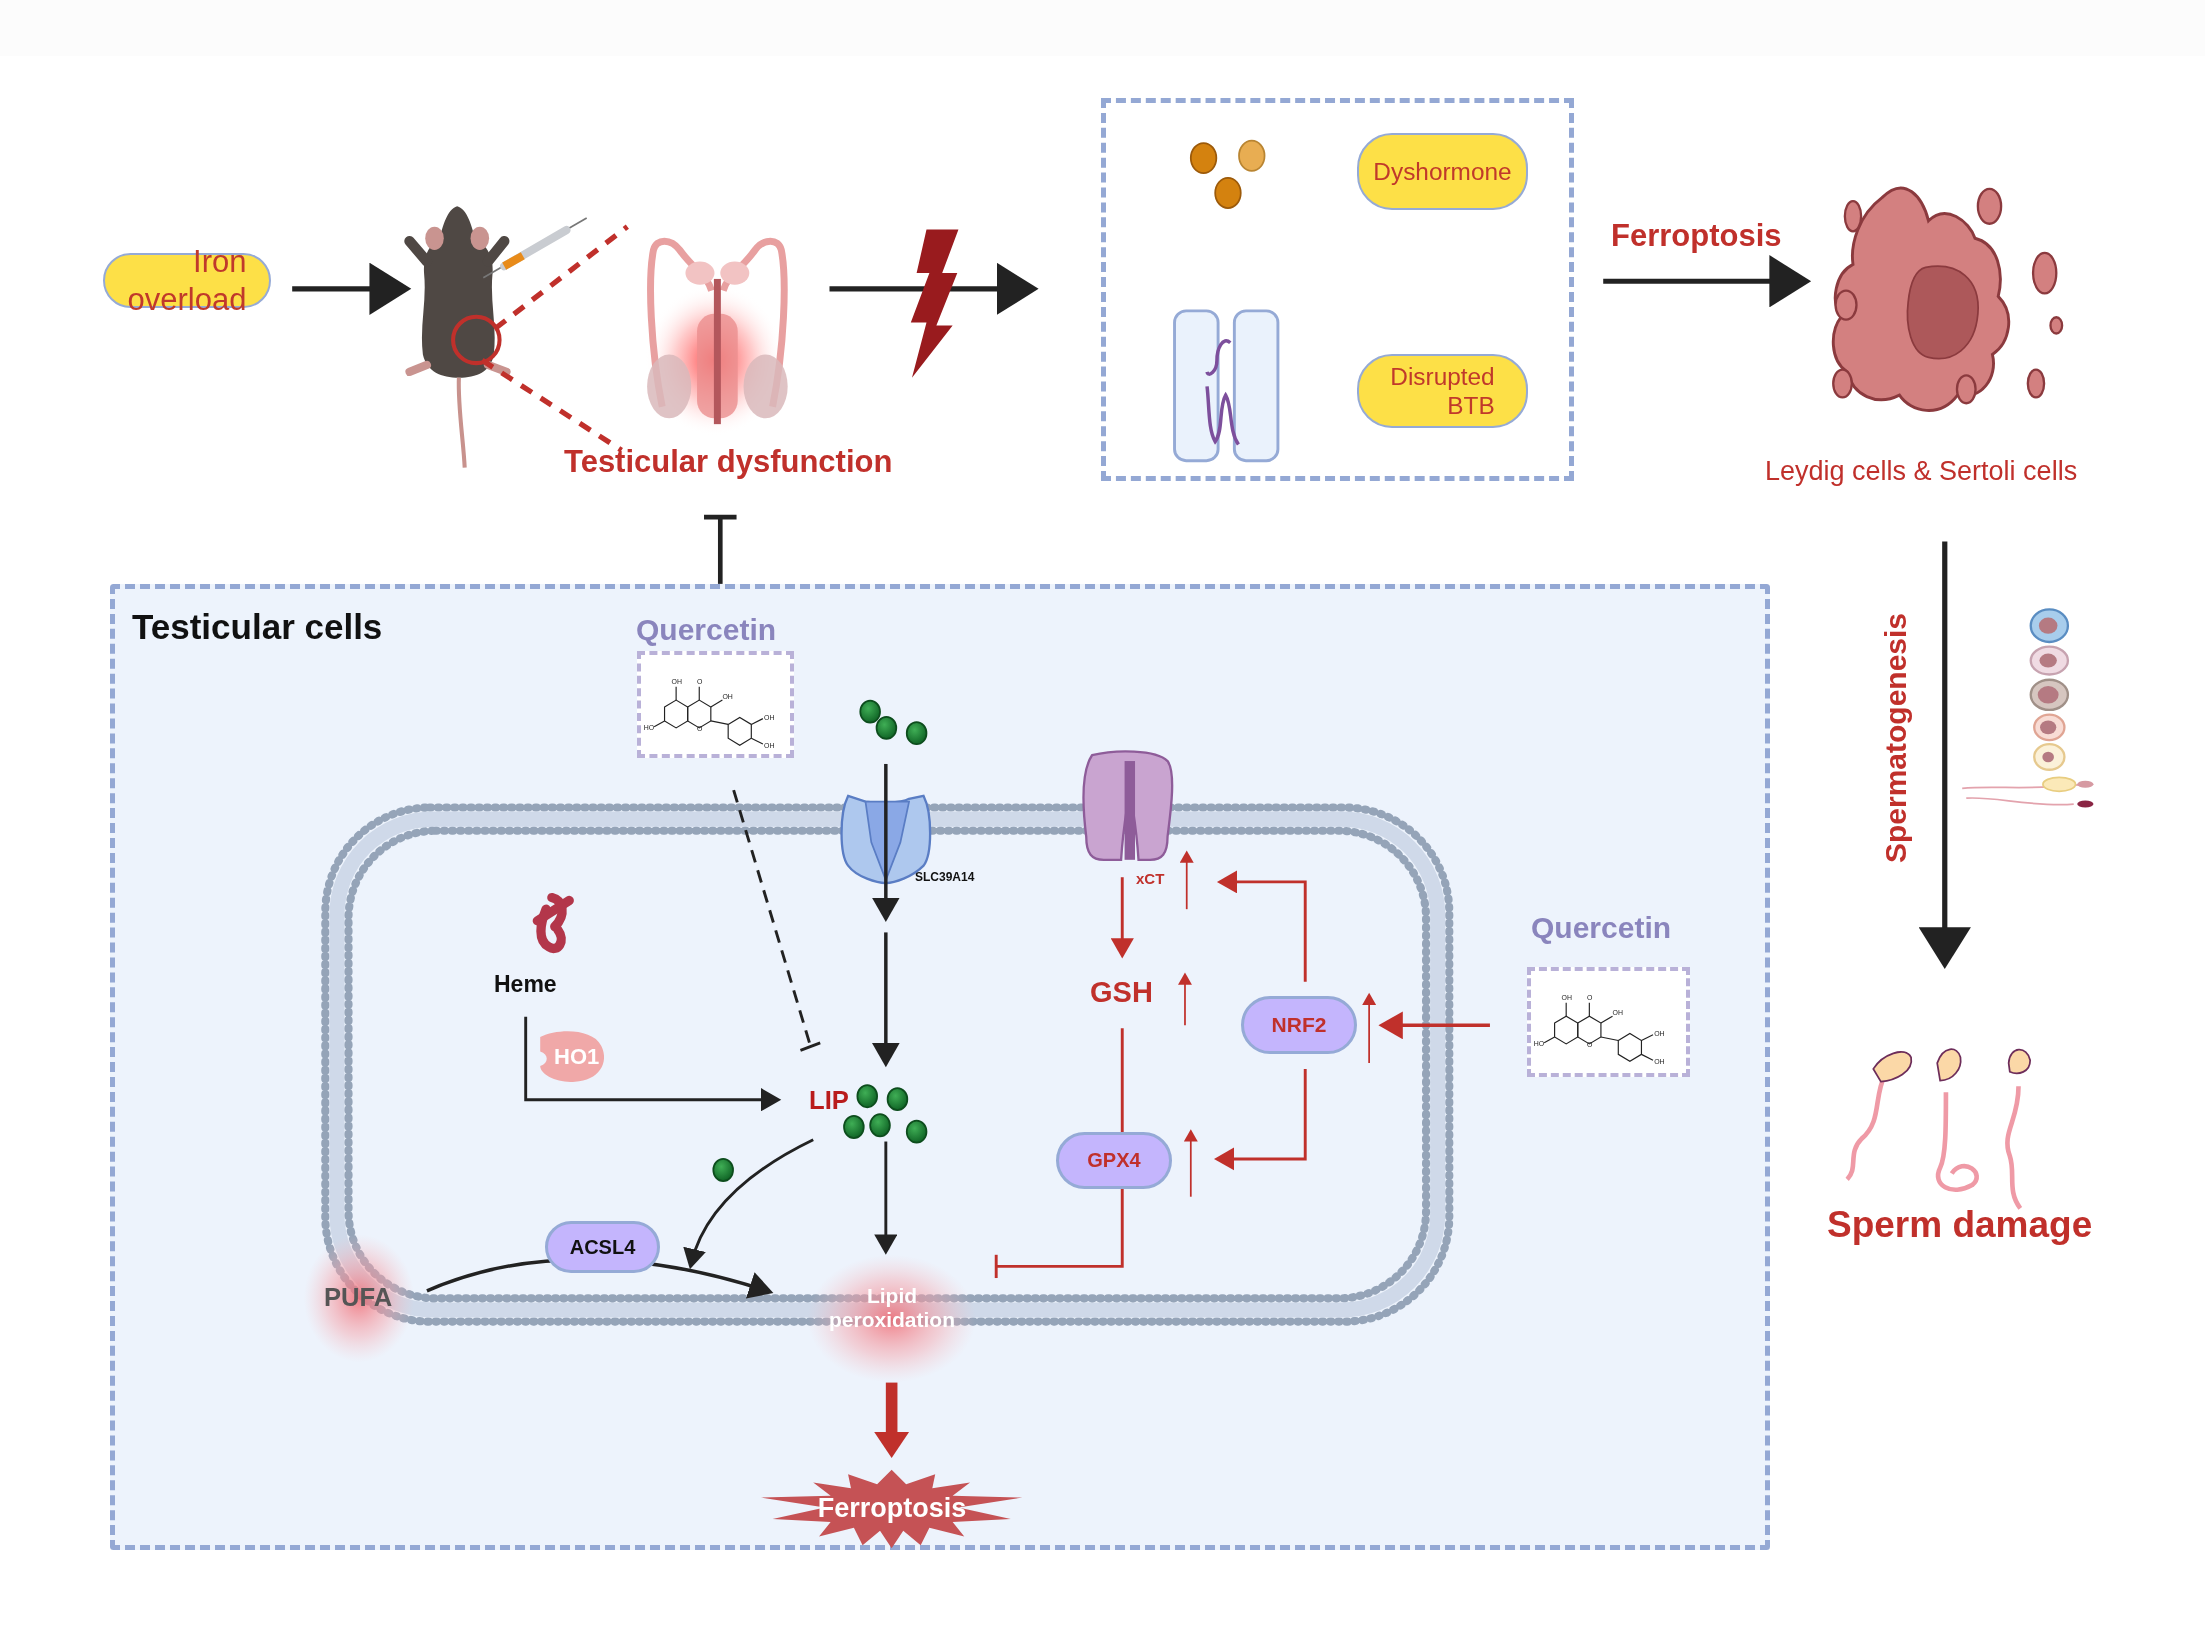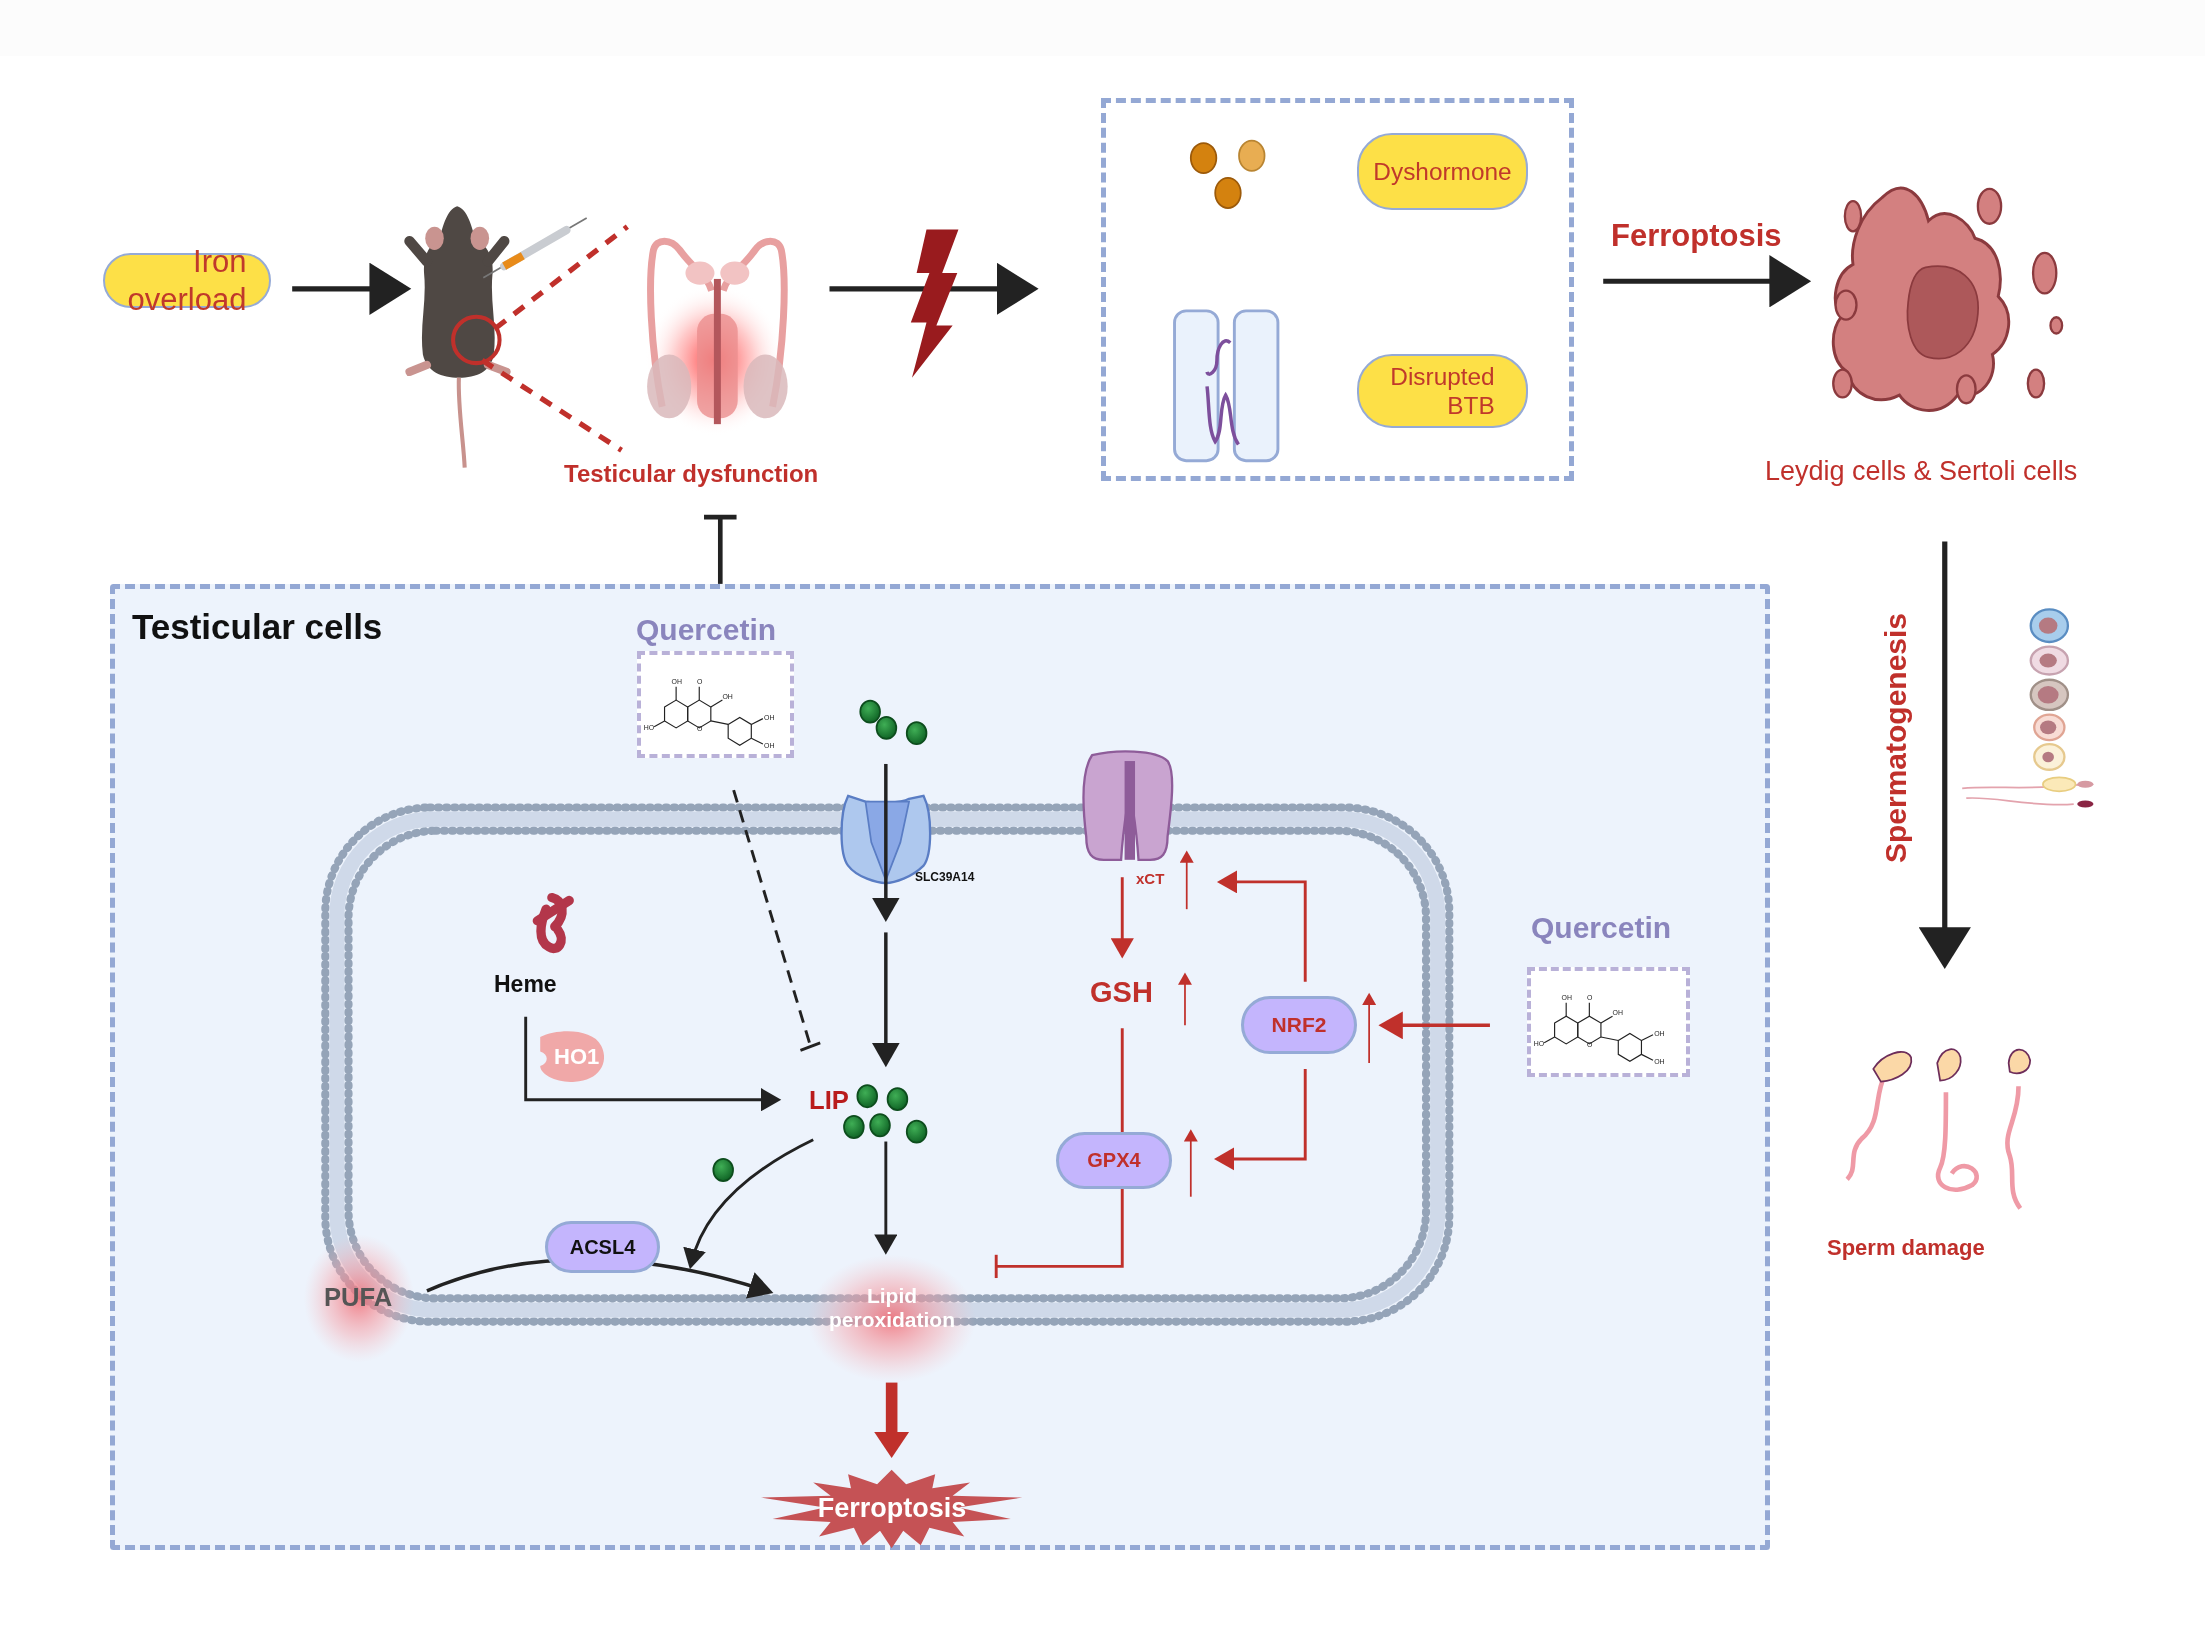--- a/index.html
+++ b/index.html
@@ -150,41 +150,41 @@
     <path d="M3350,1880 C3350,1940 3350,1990 3340,2010 C3325,2040 3360,2060 3395,2040 C3420,2020 3380,1990 3360,2020"></path>
     <path d="M3475,1870 C3475,1930 3445,1950 3460,1990 C3470,2020 3455,2050 3478,2080"></path>
   </g>
   <g>
     <path d="M3225,1840 C3240,1815 3280,1800 3290,1820 C3295,1845 3262,1860 3238,1862 Z" fill="#fbd8a7" stroke="#6d2d5a" stroke-width="3"></path>
     <path d="M3335,1830 C3345,1800 3370,1800 3375,1820 C3378,1840 3362,1860 3340,1860 Z" fill="#fbd8a7" stroke="#6d2d5a" stroke-width="3"></path>
     <path d="M3458,1830 C3460,1800 3490,1800 3495,1825 C3495,1845 3475,1852 3460,1845 Z" fill="#fbd8a7" stroke="#6d2d5a" stroke-width="3"></path>
   </g>
 </svg>
 
-<div class="lbl red bold" style="left:564px;top:460px;font-size:24px;">Testicular dysfunction</div>
+<div class="lbl red bold" style="left:564px;top:444px;font-size:31px;">Testicular dysfunction</div>
 
 <div class="abs dashbox"></div>
 <div class="pill" style="left:1357px;top:133px;width:171px;height:77px;font-size:24.4px;">Dyshormone</div>
 <div class="pill" style="left:1357px;top:354px;width:171px;height:74px;font-size:24.4px;white-space:pre-line;">Disrupted
 BTB</div>
 
 <svg width="2205" height="1647" style="pointer-events:none;" viewBox="0 0 3796 2835">
   <ellipse cx="2072" cy="272" rx="22" ry="26" fill="#d4820f" stroke="#9c5a0a" stroke-width="3"></ellipse>
   <ellipse cx="2155" cy="268" rx="22" ry="26" fill="#e8ad52" stroke="#b98532" stroke-width="3"></ellipse>
   <ellipse cx="2114" cy="332" rx="22" ry="26" fill="#d4820f" stroke="#9c5a0a" stroke-width="3"></ellipse>
   <rect x="2022" y="535" width="75" height="258" rx="20" fill="#eaf2fc" stroke="#95aad6" stroke-width="5"></rect>
   <rect x="2125" y="535" width="75" height="258" rx="20" fill="#eaf2fc" stroke="#95aad6" stroke-width="5"></rect>
   <path d="M2118,590 C2105,578 2095,600 2095,620 C2095,640 2080,650 2078,640 M2078,665 C2082,700 2080,740 2092,760 C2106,742 2098,700 2110,680 C2122,700 2115,740 2132,765" fill="none" stroke="#7d4f9c" stroke-width="6"></path>
 </svg>
 
 <div class="lbl red bold" style="left:1611px;top:218px;font-size:31px;">Ferroptosis</div>
 <div class="lbl red" style="left:1765px;top:456px;font-size:27px;">Leydig cells &amp; Sertoli cells</div>
 
 <div class="lbl red bold" style="left:1896px;top:738px;font-size:30px;transform:translate(-50%,-50%) rotate(-90deg);">Spermatogenesis</div>
-<div class="lbl red bold" style="left:1827px;top:1235px;font-size:22px;">Sperm damage</div>
+<div class="lbl red bold" style="left:1827px;top:1204px;font-size:37px;">Sperm damage</div>
 
 <div class="abs mainbox"></div>
 <div class="lbl bold" style="left:132px;top:607px;font-size:35px;color:#111;">Testicular cells</div>
 
 <svg width="2205" height="1647" viewBox="0 0 3796 2835">
 
   <g>
     <rect x="560" y="1390" width="1935" height="885" rx="180" fill="none" stroke="#95a4b8" stroke-width="14" stroke-dasharray="2,12" stroke-linecap="round"></rect>
     <rect x="580" y="1410" width="1895" height="845" rx="165" fill="none" stroke="#c7d2e3" stroke-width="26" opacity="0.8"></rect>
     <rect x="600" y="1430" width="1855" height="805" rx="150" fill="none" stroke="#95a4b8" stroke-width="14" stroke-dasharray="2,12" stroke-linecap="round"></rect>

